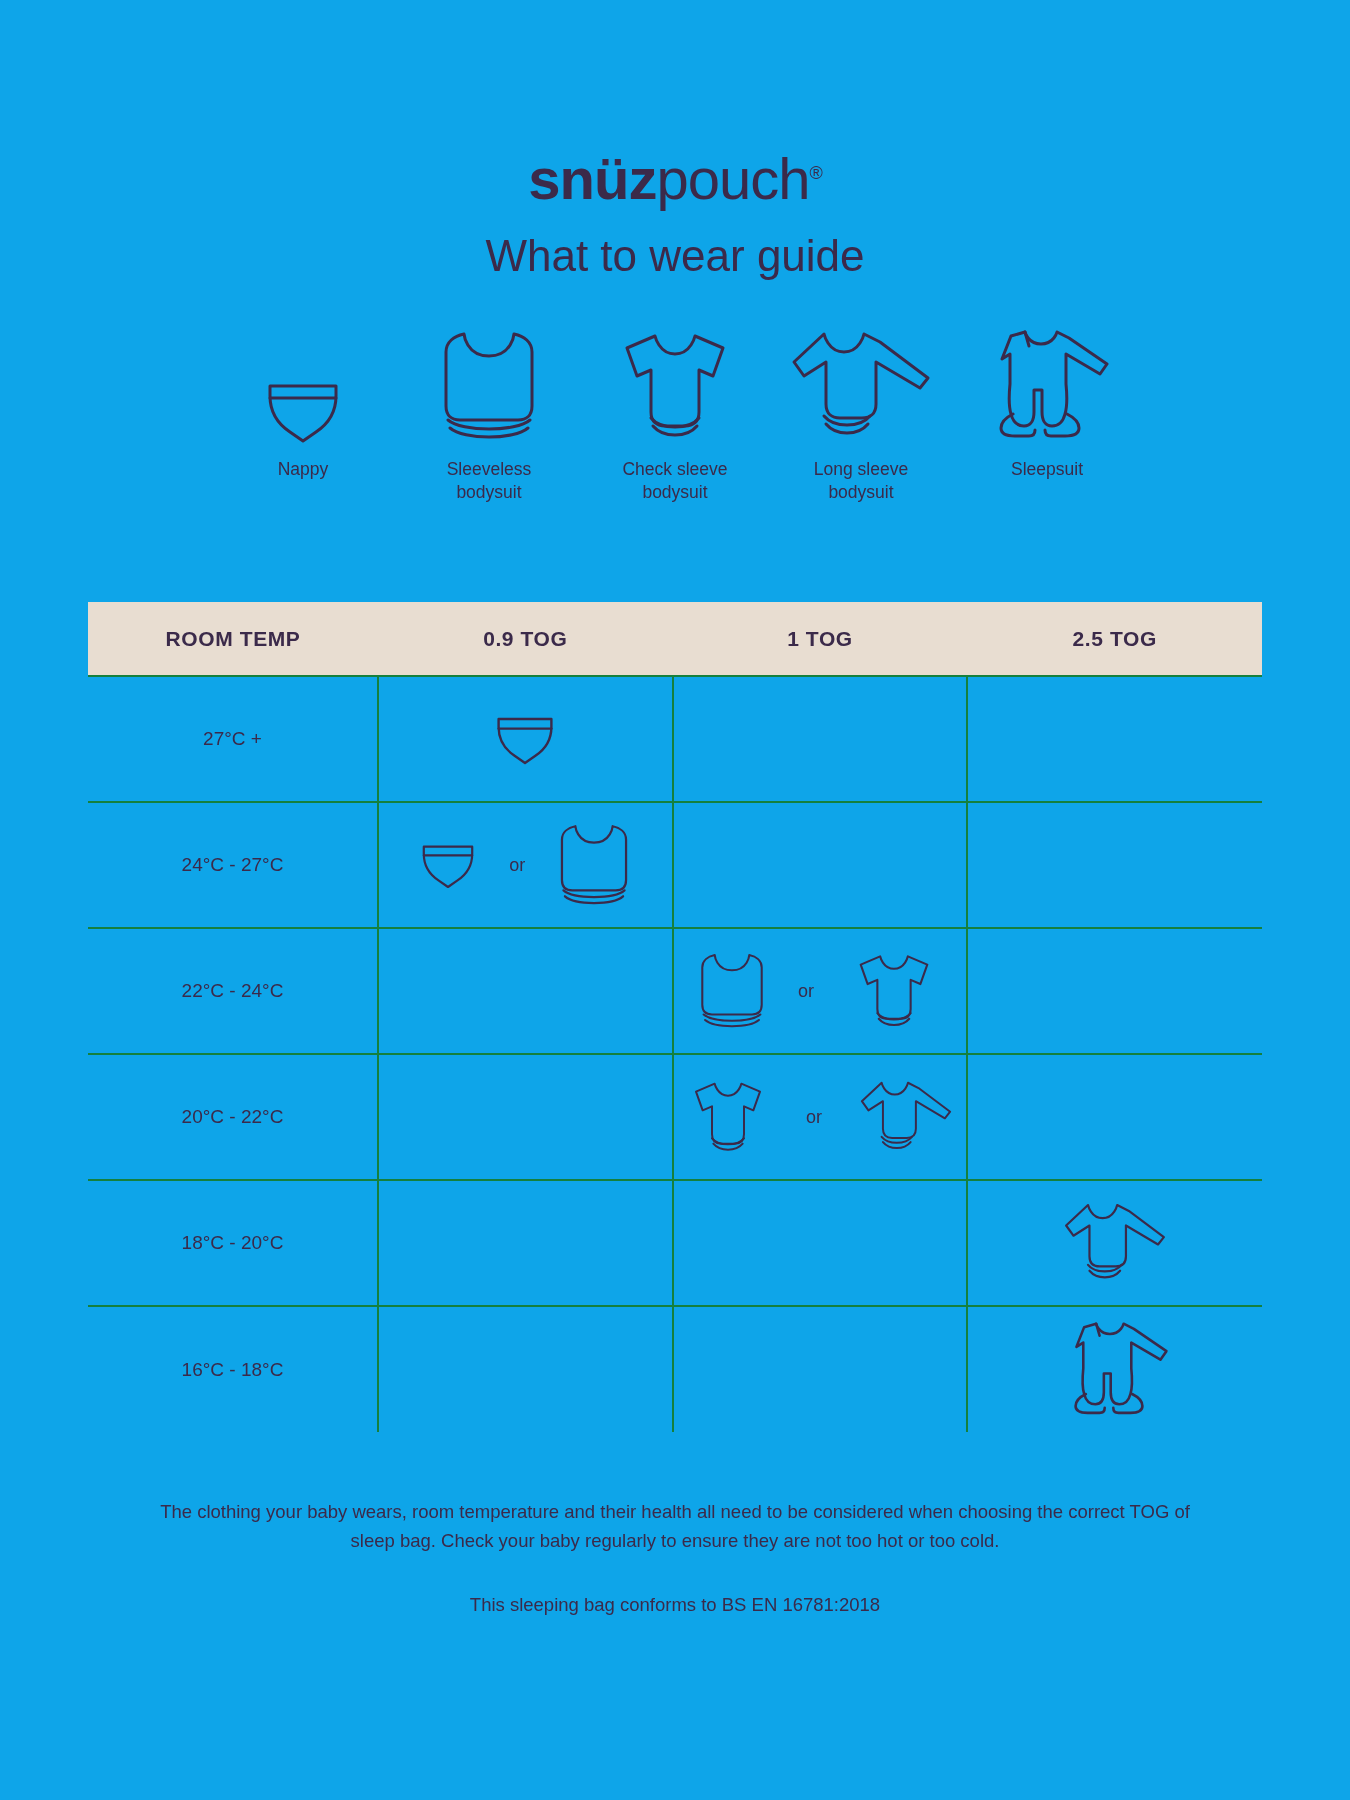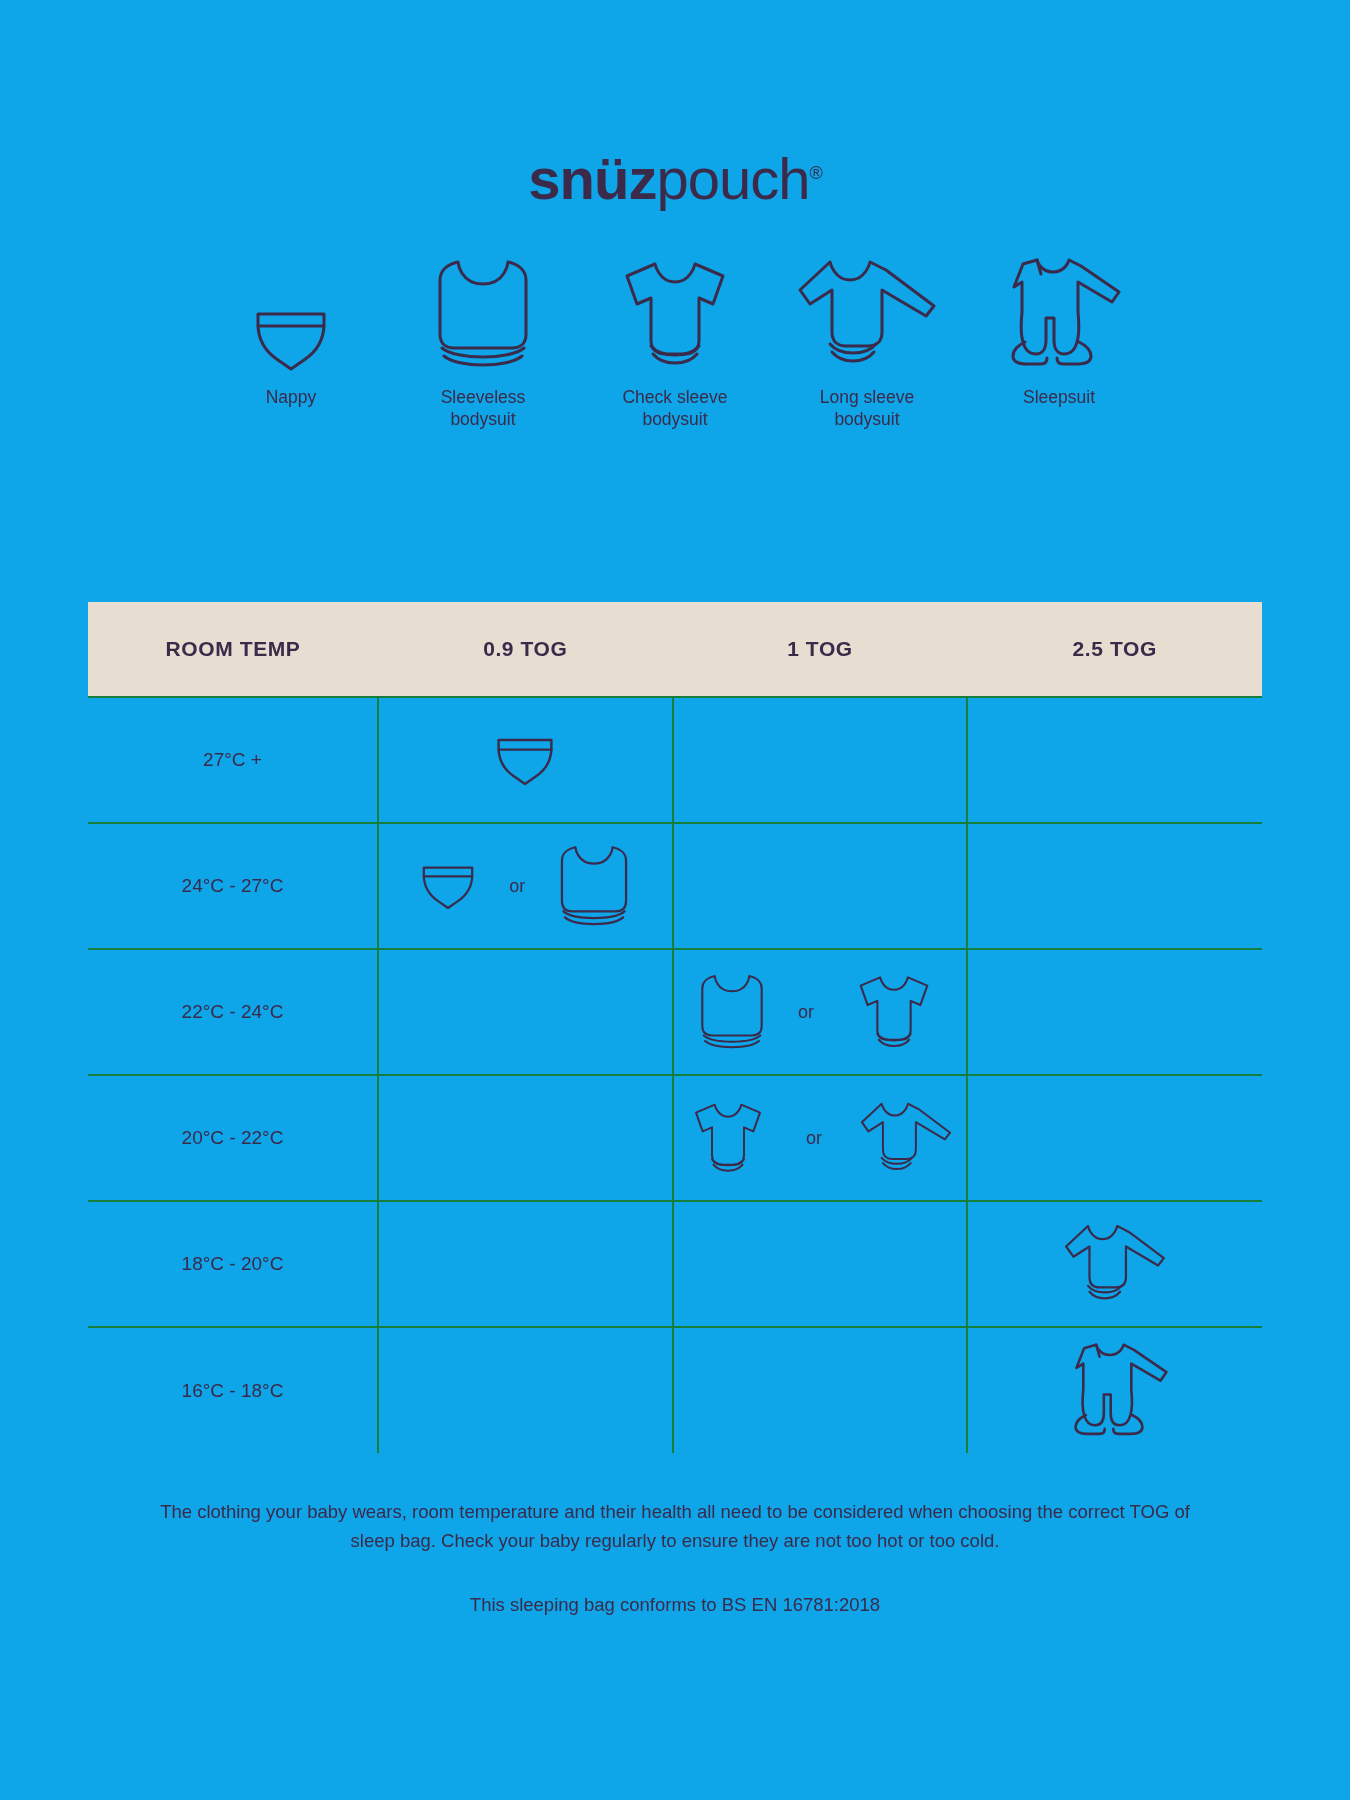--- a/index.html
+++ b/index.html
@@ -38,21 +38,21 @@
     color: #3b2a4a;
     line-height: 1.1;
   }
 
   
   .legend {
     margin-top: 46px;
     display: flex;
     justify-content: center;
     align-items: flex-start;
-    gap: 17px;
+    gap: 11px;
   }
   .legend-item {
     width: 175px;
     text-align: center;
     display: flex;
     flex-direction: column;
     align-items: center;
   }
   .legend-art {
     height: 120px;
@@ -78,21 +78,21 @@
     width: 100%;
     border-collapse: collapse;
     table-layout: fixed;
   }
   table.guide thead th {
     background: #e8ddd1;
     font-size: 21px;
     font-weight: bold;
     letter-spacing: 0.6px;
     color: #3b2a4a;
-    height: 95px;
+    height: 74px;
     vertical-align: middle;
     text-align: center;
   }
   table.guide thead th.first { width: 290px; }
   table.guide tbody td {
     border: 2px solid #15803d;
     height: 126px;
     vertical-align: middle;
     text-align: center;
   }
@@ -142,20 +142,21 @@
 </style>
 </head>
 <body>
 
 <div class="page">
 
   <div class="brand">
     <span class="b1">snüz</span><span class="b2">pouch</span><span class="reg">®</span>
   </div>
 
+  <div class="subtitle">What to wear guide</div>
 
   <div class="legend">
 
     <div class="legend-item">
       <div class="legend-art">
         <svg width="90" height="70" viewBox="0 0 90 70" aria-hidden="true">
           <path class="ln" d="M12 10 h66 v10 c0 16 -8 28 -20 36 l-13 9 -13 -9 c-12 -8 -20 -20 -20 -36 z"></path>
           <path class="ln" d="M12 22 h66"></path>
         </svg>
       </div>

